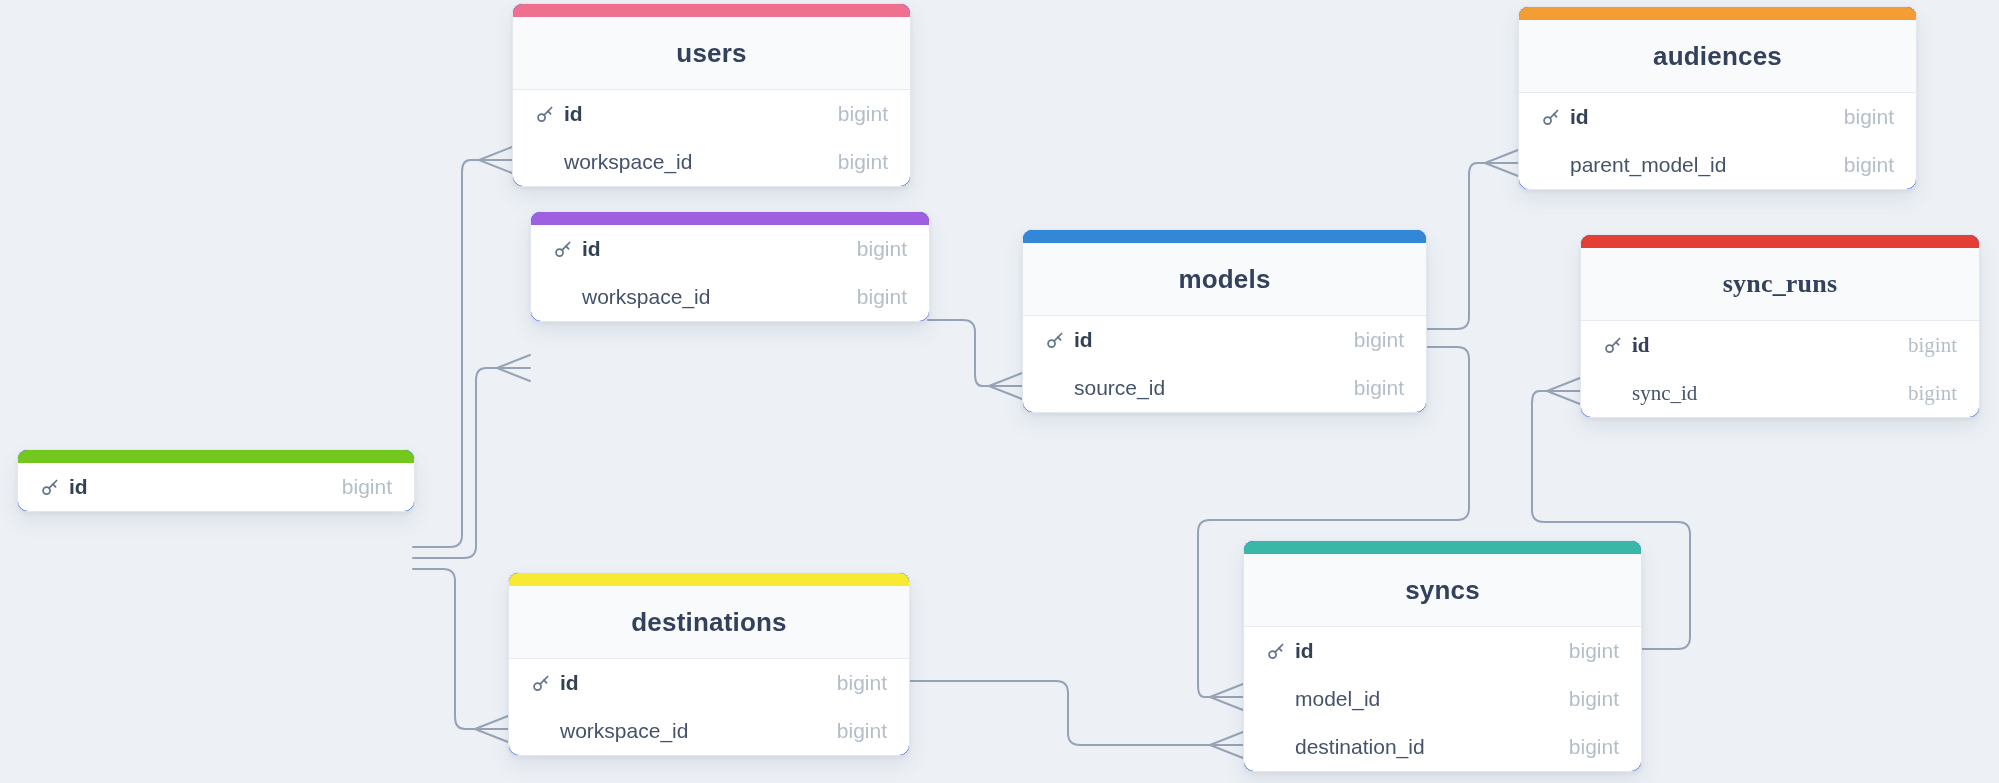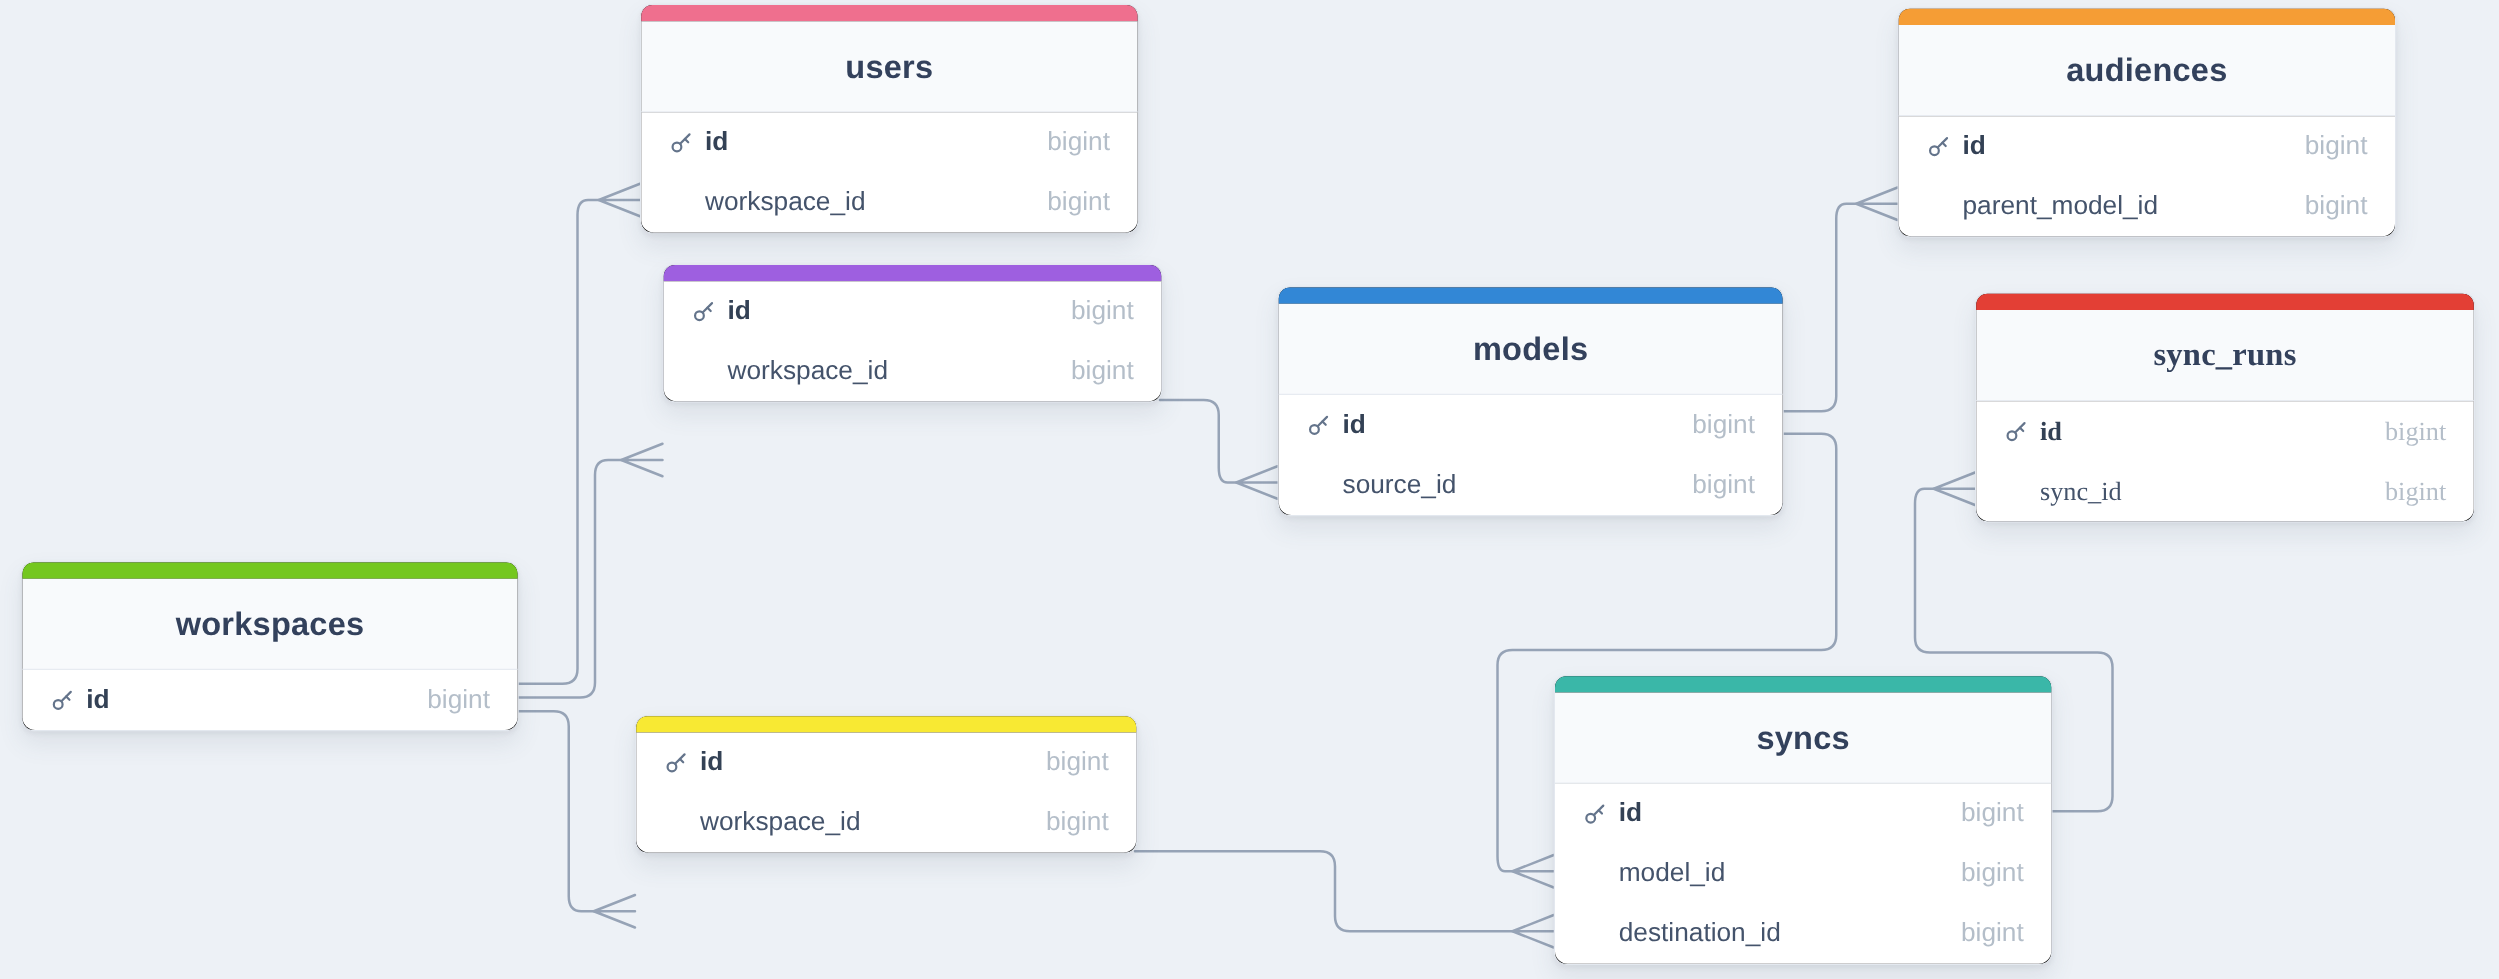--- a/index.html
+++ b/index.html
@@ -5,21 +5,21 @@
   html,body{margin:0;padding:0;}
   body{
     width:1999px;height:783px;position:relative;overflow:hidden;
     background:#edf1f6;
     font-family:"Liberation Sans","DejaVu Sans",sans-serif;
   }
   #canvas{position:absolute;inset:0;width:1999px;height:783px;}
   #wires{position:absolute;left:0;top:0;z-index:0;}
   .erd-table{
     position:absolute;z-index:1;
-    background:#000000;
+    background:#1d4ed8;
     border:1px solid #e3e8ef;
     border-radius:10px;
     box-shadow:0 2px 4px rgba(15,23,42,.05),0 10px 20px rgba(71,85,105,.10);
   }
   .accent-bar{
     height:13px;border-radius:9px 9px 0 0;
   }
   .table-header{
     height:72px;display:flex;align-items:center;justify-content:center;
     background:#f8fafc;
@@ -179,37 +179,37 @@
           </div>
           <div class="table-row">
             <span class="icon-slot"></span>
             <span class="col-name">sync_id</span>
             <span class="col-type">bigint</span>
           </div>
         </div>
       </div>
       <div class="erd-table" style="left: 17px; top: 449px; width: 396px;">
         <div class="accent-bar" style="background: rgb(116, 199, 31);"></div>
-        <div class="table-header">workspaces</div>
         <div class="table-rows">
           <div class="table-row">
             <span class="icon-slot">
               <svg viewBox="0 0 24 24" width="21" height="21" fill="none" stroke="#64748b" stroke-width="2" stroke-linecap="round" stroke-linejoin="round">
                 <circle cx="7.5" cy="15.5" r="4"></circle>
                 <path d="M10.4 12.6 L19 4"></path>
                 <path d="M14.8 8.2 L17.8 11.2"></path>
               </svg>
             </span>
             <span class="col-name pk">id</span>
             <span class="col-type">bigint</span>
           </div>
         </div>
       </div>
       <div class="erd-table" style="left: 508px; top: 572px; width: 400px;">
         <div class="accent-bar" style="background: rgb(248, 233, 51);"></div>
+        <div class="table-header">destinations</div>
         <div class="table-rows">
           <div class="table-row">
             <span class="icon-slot">
               <svg viewBox="0 0 24 24" width="21" height="21" fill="none" stroke="#64748b" stroke-width="2" stroke-linecap="round" stroke-linejoin="round">
                 <circle cx="7.5" cy="15.5" r="4"></circle>
                 <path d="M10.4 12.6 L19 4"></path>
                 <path d="M14.8 8.2 L17.8 11.2"></path>
               </svg>
             </span>
             <span class="col-name pk">id</span>

